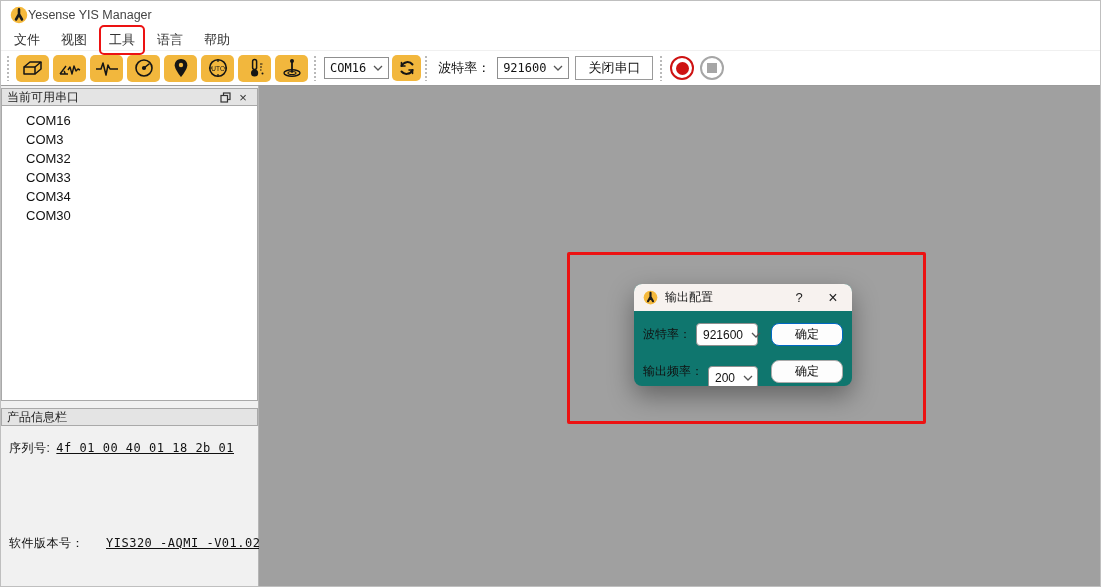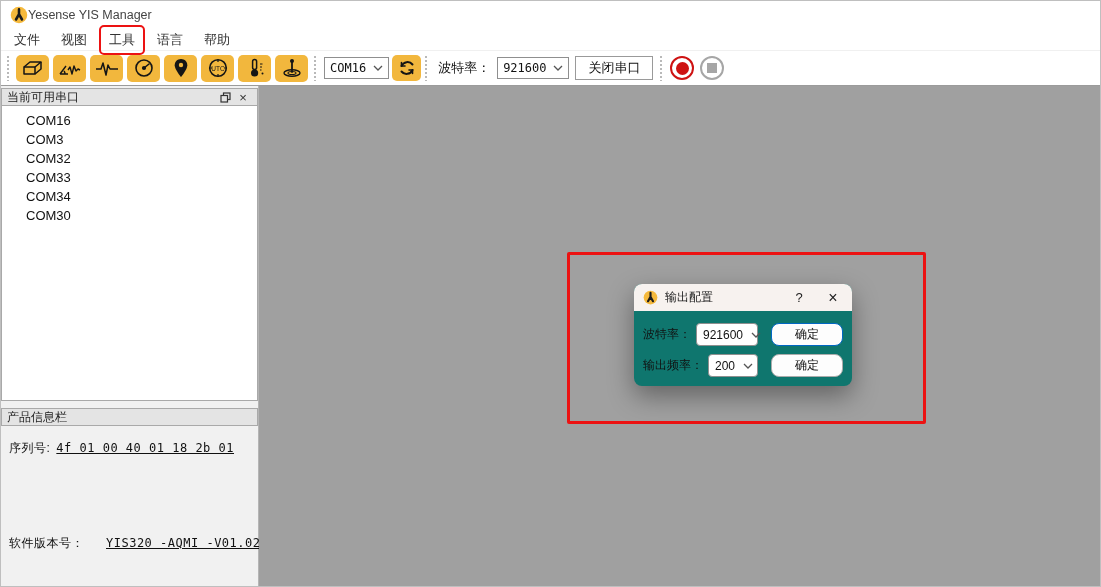--- a/index.html
+++ b/index.html
@@ -66,21 +66,21 @@
   .dialog-titlebar .logo{width:15px;height:15px;}
   .dialog-title{font-size:12px;color:#1a1a1a;margin-left:7px;flex:1;}
   .dlg-help,.dlg-close{border:none;background:transparent;font-size:13px;color:#222;width:20px;height:20px;cursor:pointer;padding:0;line-height:20px;text-align:center;}
   .dlg-close{font-size:16px;margin-left:14px;}
   .dialog-body{padding:12px 9px 0 9px;}
   .dlg-row{display:flex;align-items:center;margin-bottom:8px;}
   .dlg-label{font-size:12px;color:#111;white-space:nowrap;}
   .dlg-combo{height:23px;background:#fff;border:1px solid #8f8f8f;border-radius:4px;display:flex;align-items:center;padding:0 6px;font-size:12px;color:#111;margin-left:5px;}
   .dlg-combo .chev{margin-left:auto;display:flex;padding-left:8px;}
   .combo-wide{width:62px;}
-  .combo-narrow{width:50px;}
+  .combo-narrow{width:50px;margin-top:12px;}
   .dlg-btn{height:23px;width:72px;margin-left:auto;background:#fdfdfd;border:1px solid #ababab;border-radius:8px;font-size:12px;color:#111;cursor:pointer;font-family:"Liberation Sans",sans-serif;}
   .dlg-btn.default{border:1.6px solid var(--default-blue);}
 </style>
 </head>
 <body>
 
 <div class="app">
 
   <div class="titlebar">
     <svg class="logo" viewBox="0 0 24 24">

